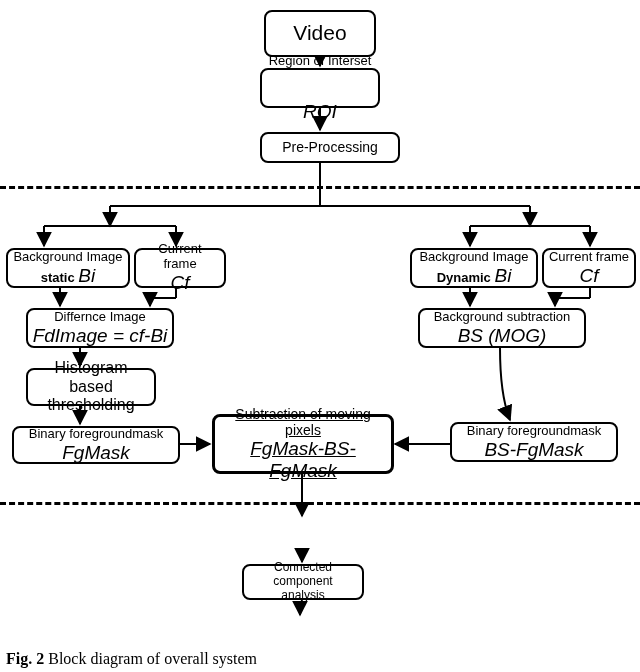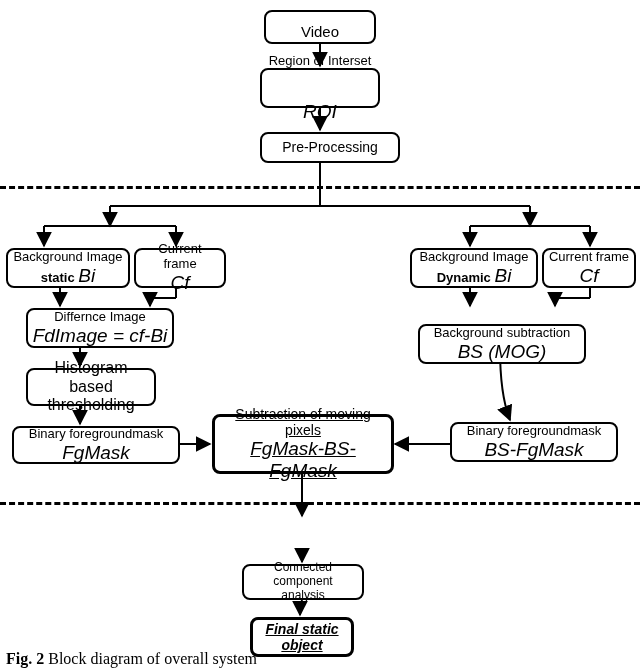--- a/index.html
+++ b/index.html
@@ -105,21 +105,21 @@
 
       <line x1="180" y1="444" x2="210" y2="444" marker-end="url(#ah)"></line>
       <line x1="450" y1="444" x2="395" y2="444" marker-end="url(#ah)"></line>
 
       <line x1="302" y1="474" x2="302" y2="516" marker-end="url(#ah)"></line>
       <line x1="302" y1="548" x2="302" y2="562" marker-end="url(#ah)"></line>
       <path d="M 302 600 Q 300 608 300 615" marker-end="url(#ah)"></path>
     </g>
   </svg>
 
-  <div class="box" style="left:264px; top:10px; width:112px; height:34px; font-size:15px;justify-content:flex-end;">
+  <div class="box" style="left:264px; top:10px; width:112px; height:47px; font-size:21px;">
     <span>Video</span>
   </div>
   <div class="box" style="left:260px; top:68px; width:120px; height:40px; font-size:13px;gap:32px;">
     <span>Region of Interset</span>
     <span class="sub-line">ROI</span>
   </div>
   <div class="box" style="left:260px; top:132px; width:140px; height:31px; font-size:14px;">
     <span>Pre-Processing</span>
   </div>
 
@@ -151,41 +151,37 @@
     <span>Background Image</span>
     <span>
       <span class="bold">Dynamic</span>
       <span class="sub-line">Bi</span>
     </span>
   </div>
   <div class="box" style="left:542px; top:248px; width:94px; height:40px; font-size:13px;">
     <span>Current frame</span>
     <span class="sub-line">Cf</span>
   </div>
-  <div class="box" style="left:418px; top:308px; width:168px; height:40px; font-size:13px;margin-top:16px;">
+  <div class="box" style="left:418px; top:308px; width:168px; height:40px; font-size:13px;">
     <span>Background subtraction</span>
     <span class="sub-line">BS (MOG)</span>
   </div>
   <div class="box" style="left:450px; top:422px; width:168px; height:40px; font-size:13px;">
     <span>Binary foregroundmask</span>
     <span class="sub-line">BS-FgMask</span>
   </div>
 
   <div class="box heavy" style="left:212px; top:414px; width:182px; height:60px; font-size:14px;">
     <span>Subtraction of moving</span>
     <span>pixels</span>
     <span class="sub-line">FgMask-BS-FgMask</span>
   </div>
 
   <div class="box" style="left:242px; top:564px; width:122px; height:36px; font-size:12px;">
     <span>Connected component</span>
     <span>analysis</span>
   </div>
-  <div class="box heavy" style="left:250px; top:617px; width:104px; height:40px; font-size:14px; font-style:italic; font-weight:700;">
-    <span>Final static</span>
-    <span>object</span>
-  </div>
 
   <div class="caption" style="top:650px;">
     <span class="fig">Fig. 2</span><span>  Block diagram of overall system</span>
   </div>
 
 </div>
 
 </body></html>

